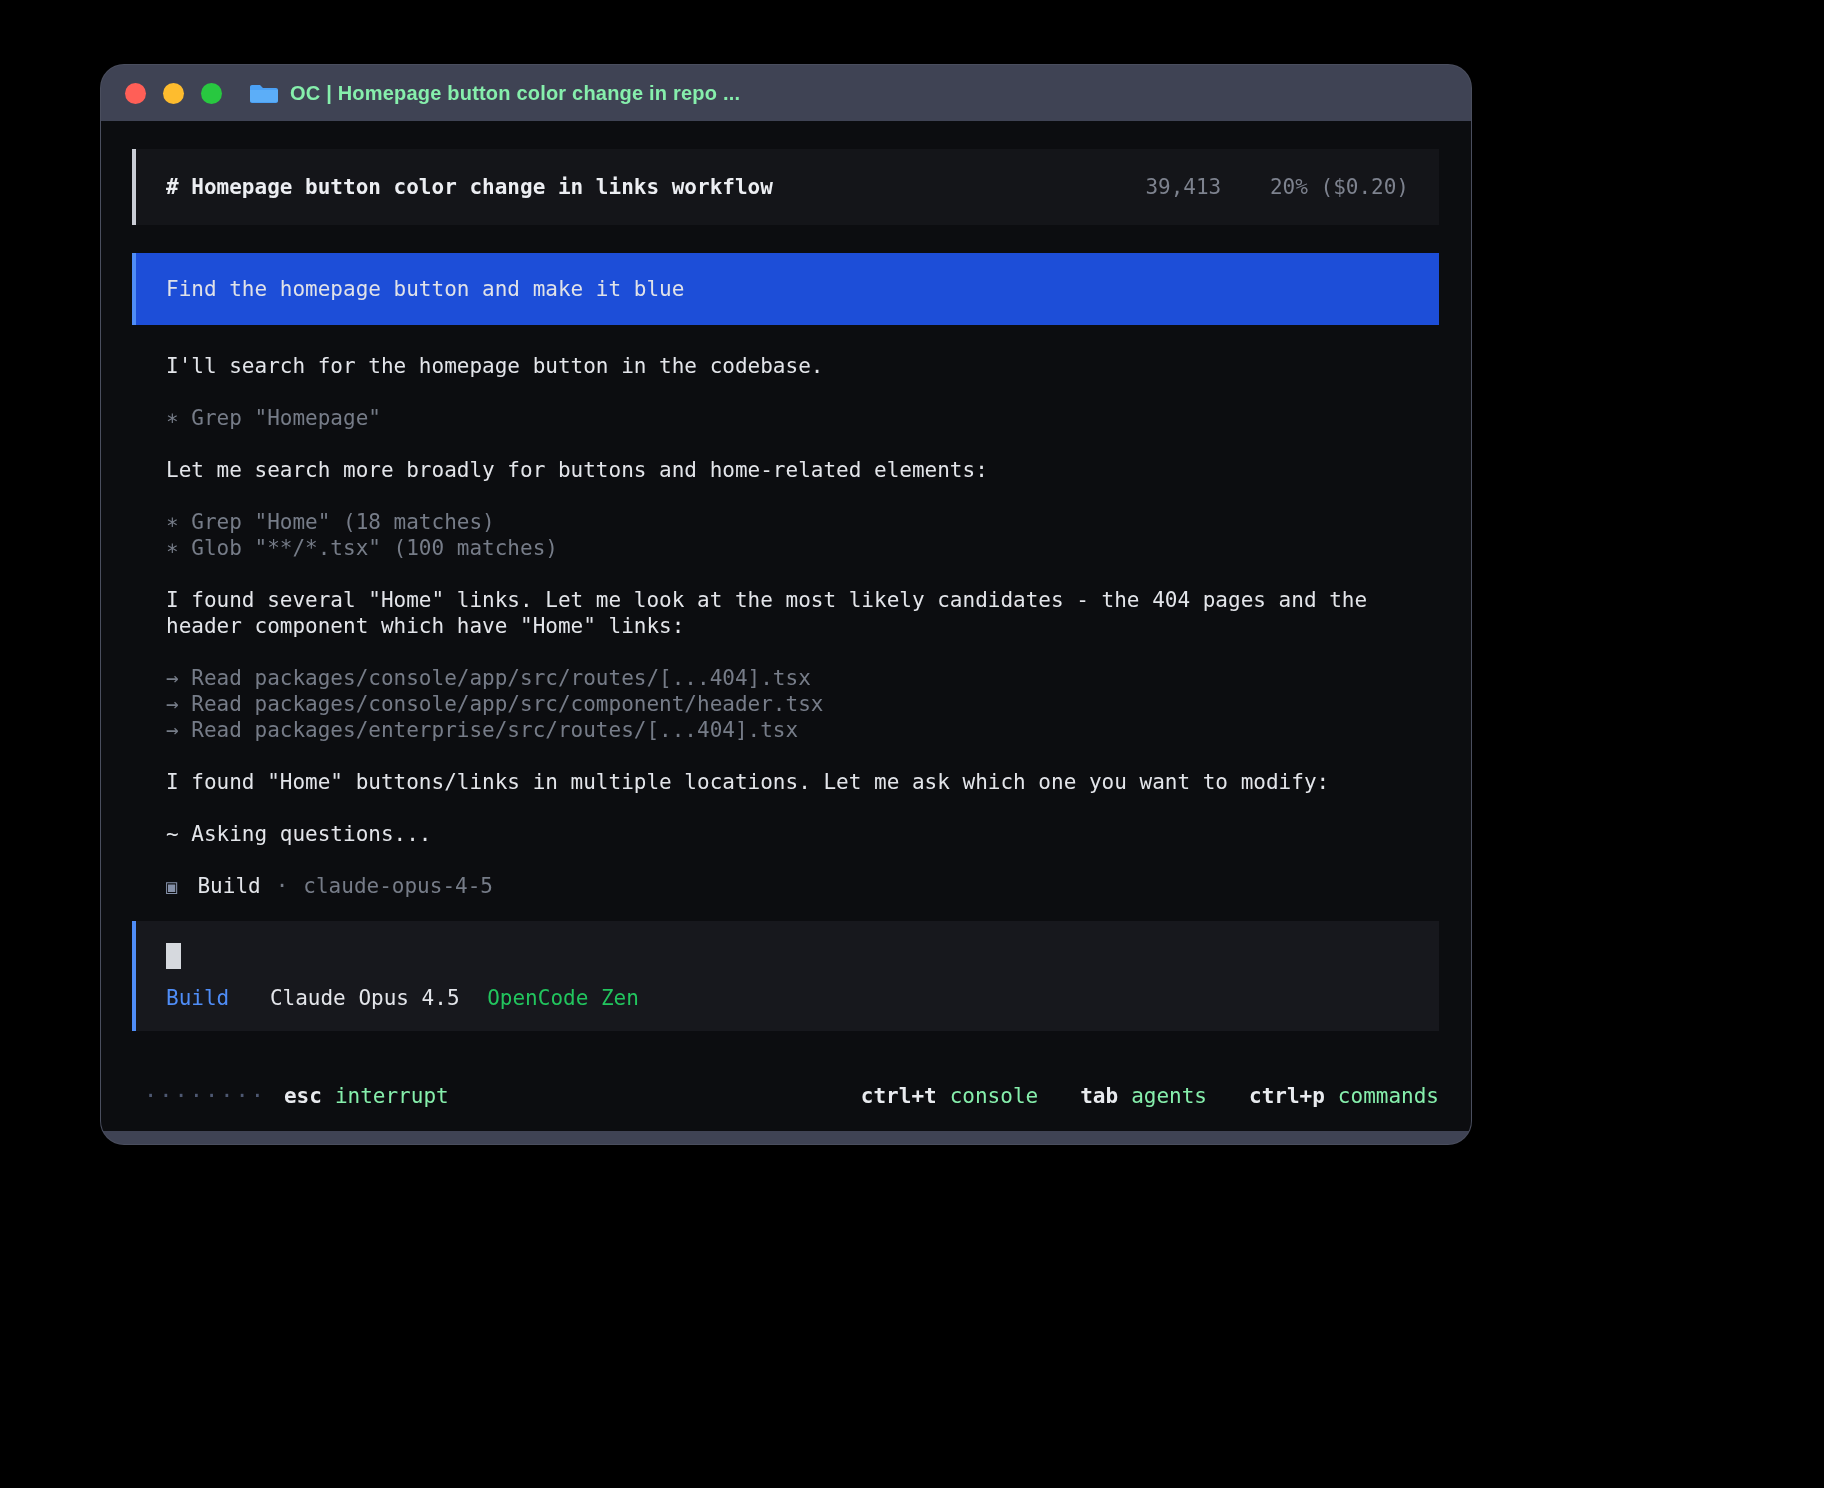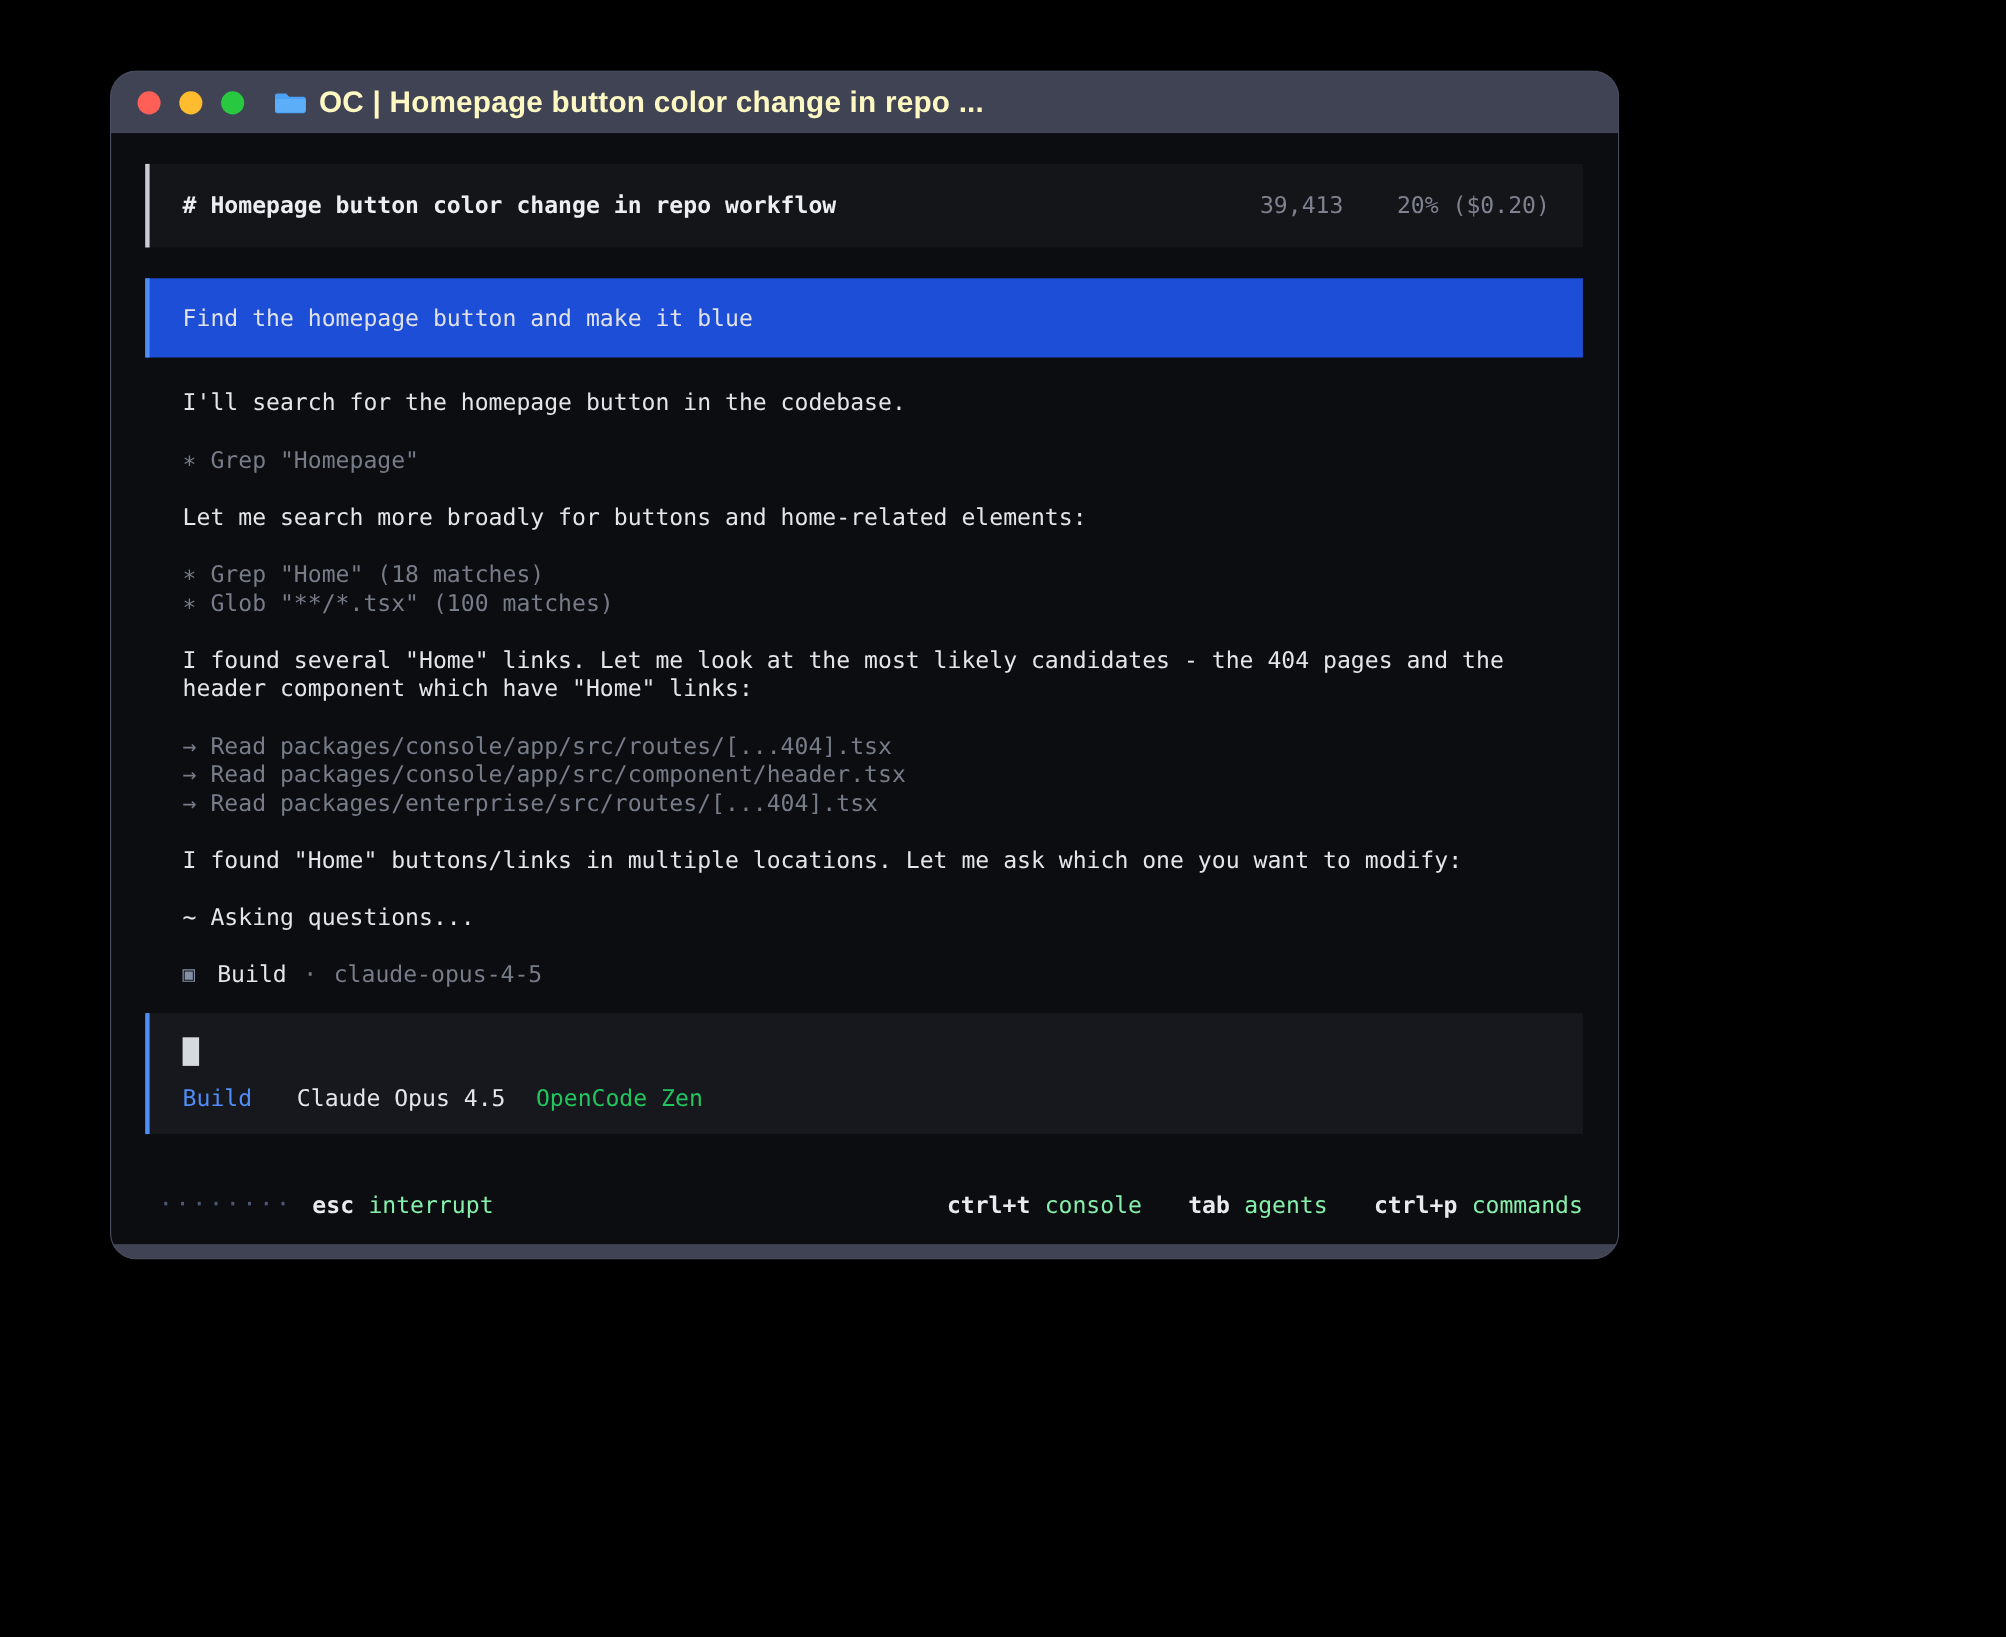--- a/index.html
+++ b/index.html
@@ -12,21 +12,21 @@
     border:1px solid rgba(255,255,255,0.06);
   }
   .titlebar { height:56px; display:flex; align-items:center; padding:0 24px; }
   .lights { display:flex; gap:17px; align-items:center; }
   .light { width:21px; height:21px; border-radius:50%; display:inline-block; }
   .light.red { background:#ff5f57; }
   .light.yellow { background:#febc2e; }
   .light.green { background:#28c840; }
   .titlegroup { display:flex; align-items:center; margin-left:27px; gap:11px; }
   .folder { display:inline-flex; align-items:center; }
-  .wtitle { font-family:"Liberation Sans", sans-serif; font-weight:bold; font-size:27px; color:#fef9c3; letter-spacing:0.2px; }
+  .wtitle { font-family:"Liberation Sans", sans-serif; font-weight:bold; font-size:20px; color:#86efac; letter-spacing:0.2px; }
 
   .terminal {
     position:absolute; left:0; right:0; top:56px; bottom:13px;
     background:#0c0d10;
     padding:28px 32px 16px 31px;
     font-size:21px; line-height:26px; color:#e3e5ea;
     display:flex; flex-direction:column;
   }
 
   .hblock {
@@ -85,21 +85,21 @@
           <path d="M1 9 h28 v10 c0 1.1 -0.9 2 -2 2 H3 c-1.1 0 -2 -0.9 -2 -2 Z" fill="#5caef8"></path>
         </svg>
       </span>
       <span class="wtitle">OC | Homepage button color change in repo ...</span>
     </div>
   </div>
 
   <div class="terminal">
 
     <div class="hblock">
-      <span class="htitle"># Homepage button color change in repo workflow</span>
+      <span class="htitle"># Homepage button color change in links workflow</span>
       <span class="hstats">
         <span class="tokens">39,413</span>
         <span class="usage">20% ($0.20)</span>
       </span>
     </div>
 
     <div class="ublock">
       <span>Find the homepage button and make it blue</span>
     </div>
 

